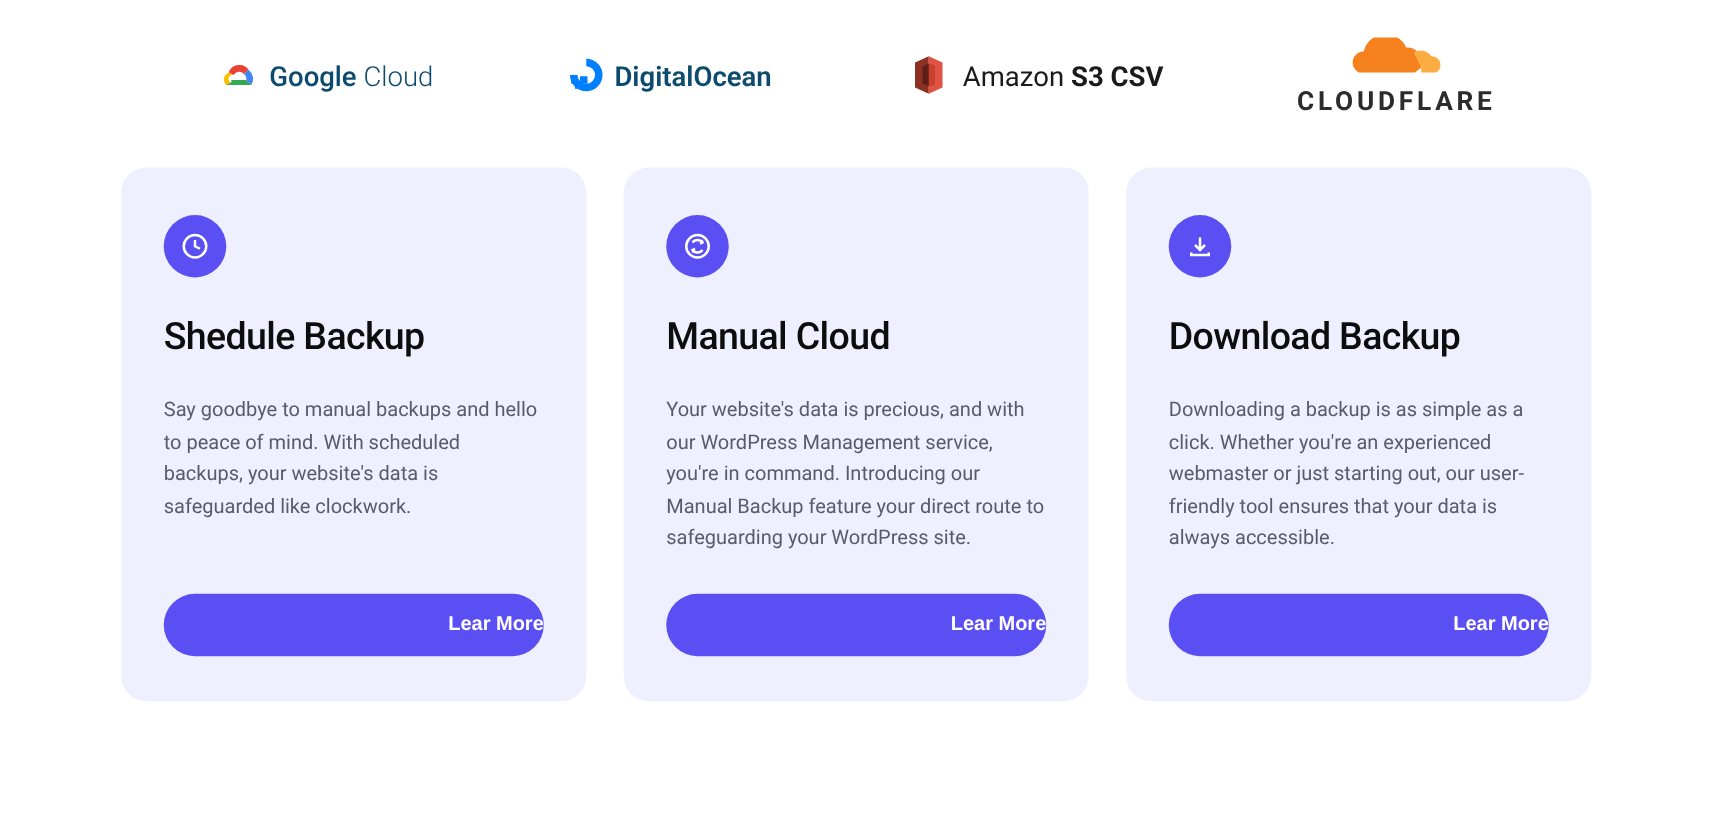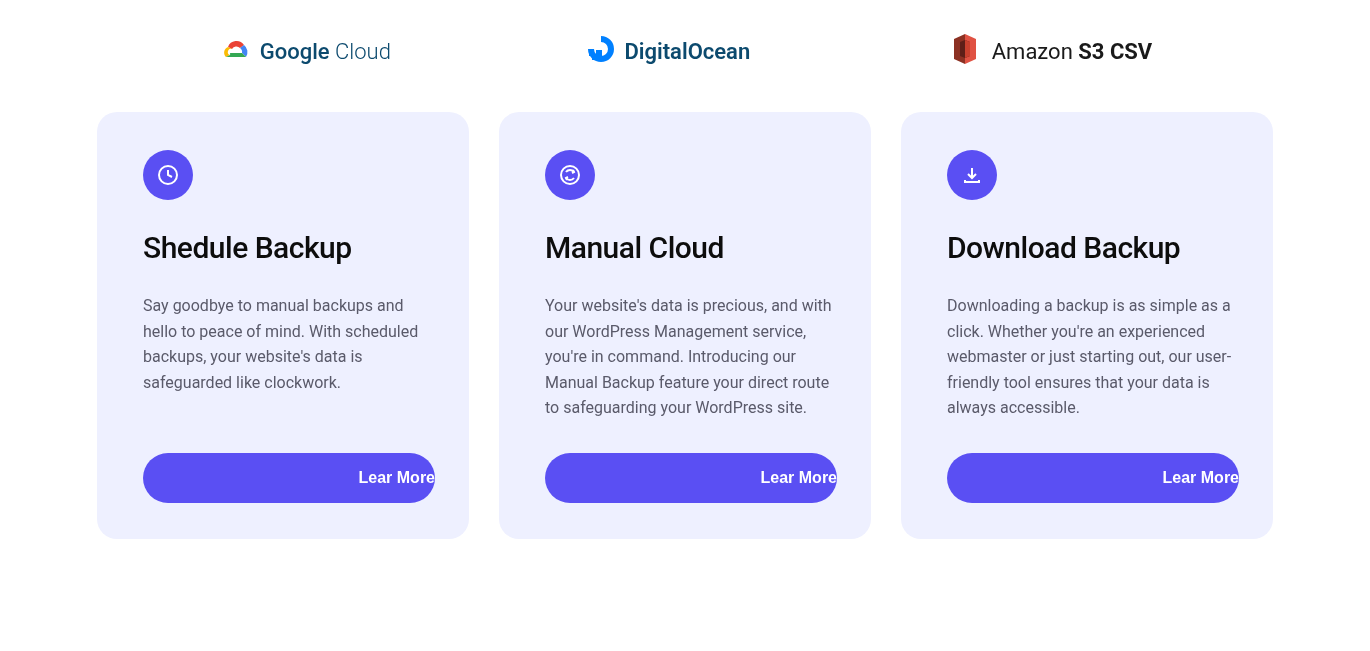--- a/index.html
+++ b/index.html
@@ -29,21 +29,21 @@
   .logo-text .light { font-weight: 300; }
   .cards-row {
     display: flex;
     justify-content: center;
     gap: 30px;
     padding: 0 85px;
   }
   .card {
     background: #eef0ff;
     border-radius: 20px;
-    padding: 38px 34px 36px 46px;
+    padding: 38px 34px 36px 34px;
     width: 372px;
     display: flex;
     flex-direction: column;
   }
   .card-icon {
     width: 50px;
     height: 50px;
     border-radius: 50%;
     background: #5a4ff3;
     display: flex;
@@ -122,20 +122,29 @@
       <svg width="38" height="38" viewBox="0 0 38 38">
         <polygon points="19,4 8,9 8,29 19,34 19,4" fill="#8c3123"></polygon>
         <polygon points="19,4 30,9 30,29 19,34 19,4" fill="#e05243"></polygon>
         <polygon points="14,12 19,10 24,12 24,26 19,28 14,26" fill="#5e1f18"></polygon>
         <polygon points="19,10 24,12 24,26 19,28" fill="#c8402e"></polygon>
       </svg>
     </span>
     <span class="amazon-text">Amazon <b>S3 CSV</b></span>
   </div>
 
+  <div class="cloudflare-wrap">
+    <span>
+      <svg width="80" height="34" viewBox="0 0 80 34">
+        <path d="M 55 28 L 10 28 A 9 9 0 0 1 14 11 A 18 18 0 0 1 48 8 A 12 12 0 0 1 60 24 Z" fill="#f6821f"></path>
+        <path d="M 60 28 L 72 28 A 7 7 0 0 0 68 15 A 10 10 0 0 0 54 12 L 60 24 Z" fill="#fbad41"></path>
+      </svg>
+    </span>
+    <span class="cloudflare-text">CLOUDFLARE</span>
+  </div>
 </div>
 
 <div class="cards-row">
 
   <div class="card">
     <div class="card-icon">
       <svg width="24" height="24" viewBox="0 0 24 24" fill="none" stroke="#fff" stroke-width="2">
         <circle cx="12" cy="12" r="9"></circle>
         <path d="M12 7 L12 12 L16 14"></path>
       </svg>

